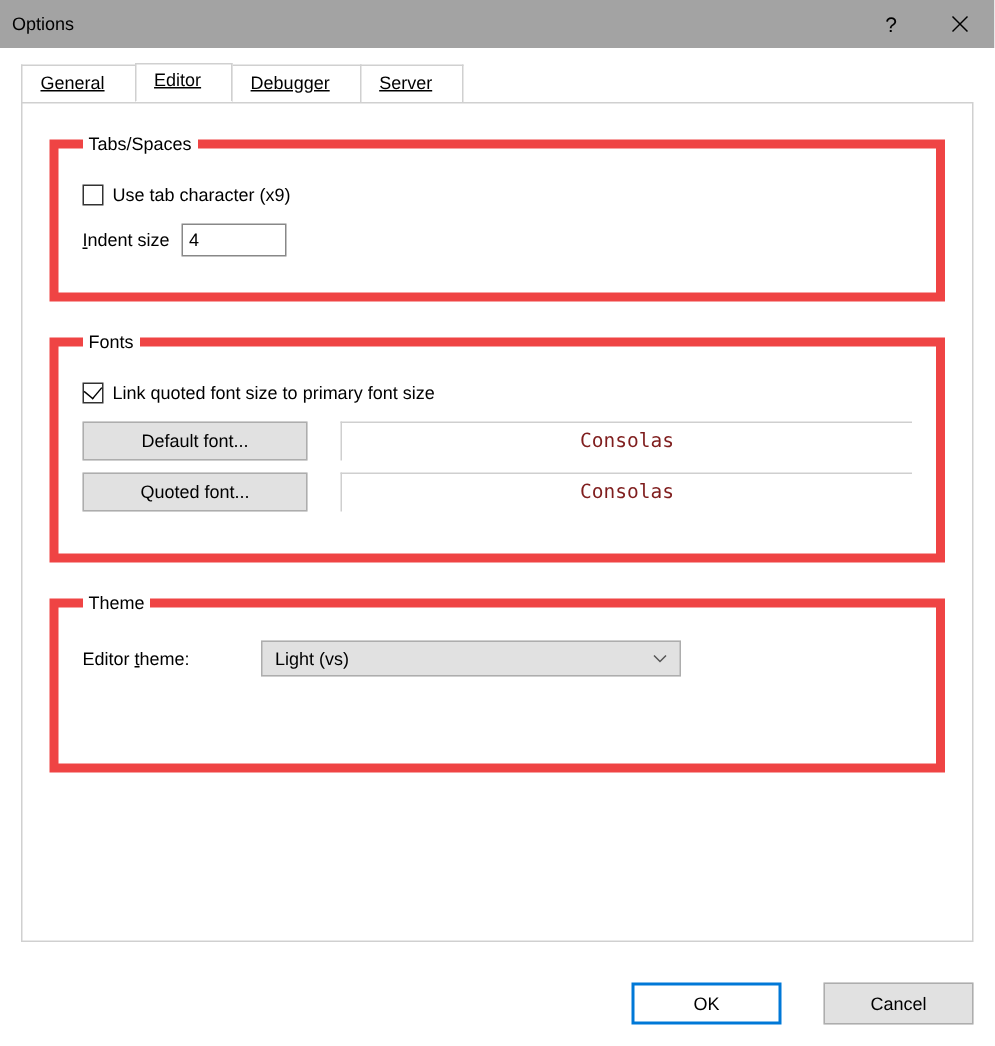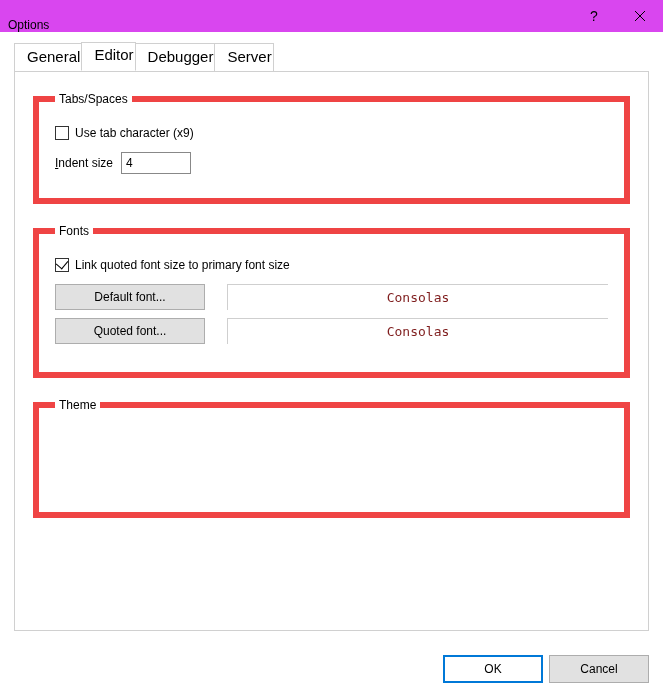--- a/index.html
+++ b/index.html
@@ -7,23 +7,23 @@
       font-family: "Segoe UI", Tahoma, sans-serif;
       font-size: 12px;
       background: #fff;
       width: 663px;
       height: 697px;
       overflow: hidden;
     }
     .titlebar {
       height: 32px;
       display: flex;
-      align-items: flex-end;
+      align-items: center;
       padding-left: 8px;
-      background: #d946ef;
+      background: #a3a3a3;
     }
     .titlebar .title { font-size: 12px; color: #000; }
     .titlebar .spacer { flex: 1; }
     .titlebar .winbtn {
       width: 46px;
       height: 32px;
       display: flex;
       align-items: center;
       justify-content: center;
       font-size: 14px;
@@ -32,27 +32,28 @@
     .titlebar .winbtn.help { font-size: 14px; }
     .titlebar .winbtn.close svg { width: 12px; height: 12px; }
     .content { padding: 10px 14px 0 14px; }
     .tabs-row {
       display: flex;
       position: relative;
     }
     .tab {
       border: 1px solid #d0d0d0;
       border-bottom: none;
-      padding: 4px 1px 5px 12px;
-      font-size: 15px;
+      padding: 4px 20px 5px 12px;
+      font-size: 12px;
       background: #fff;
       margin-right: -1px;
       position: relative;
       top: 1px;
       cursor: default;
+      text-decoration: underline;
     }
     .tab.active {
       background: #fff;
       z-index: 2;
       padding-top: 3px;
       padding-bottom: 7px;
       top: 0;
       border-bottom: 1px solid #fff;
     }
     .tab-panel {
@@ -166,21 +167,21 @@
       position: relative;
       cursor: default;
     }
     .select-wrap .sval { flex: 1; font-size: 12px; }
     .select-wrap svg { width: 10px; height: 6px; }
     .footer {
       position: absolute;
       right: 14px;
       bottom: 14px;
       display: flex;
-      gap: 6px;
+      gap: 28px;
     }
     button.dlg {
       min-width: 100px;
       height: 28px;
       font-size: 12px;
       font-family: inherit;
       cursor: default;
       background: #e1e1e1;
       border: 1px solid #adadad;
     }
@@ -239,20 +240,29 @@
         <div class="font-display">Consolas</div>
       </div>
       <div class="font-row">
         <button class="std">Quoted font...</button>
         <div class="font-display">Consolas</div>
       </div>
     </fieldset>
 
     <fieldset class="group theme-group">
       <legend>Theme</legend>
+      <div class="theme-row">
+        <label><span>Editor </span><span class="underline">t</span><span>heme:</span></label>
+        <div class="select-wrap">
+          <span class="sval">Light (vs)</span>
+          <svg viewBox="0 0 10 6">
+              <polyline points="1,1 5,5 9,1" fill="none" stroke="#555" stroke-width="1"></polyline>
+            </svg>
+        </div>
+      </div>
     </fieldset>
 
   </div>
 </div>
 
 <div class="footer">
   <button class="dlg primary">OK</button>
   <button class="dlg">Cancel</button>
 </div>
 

